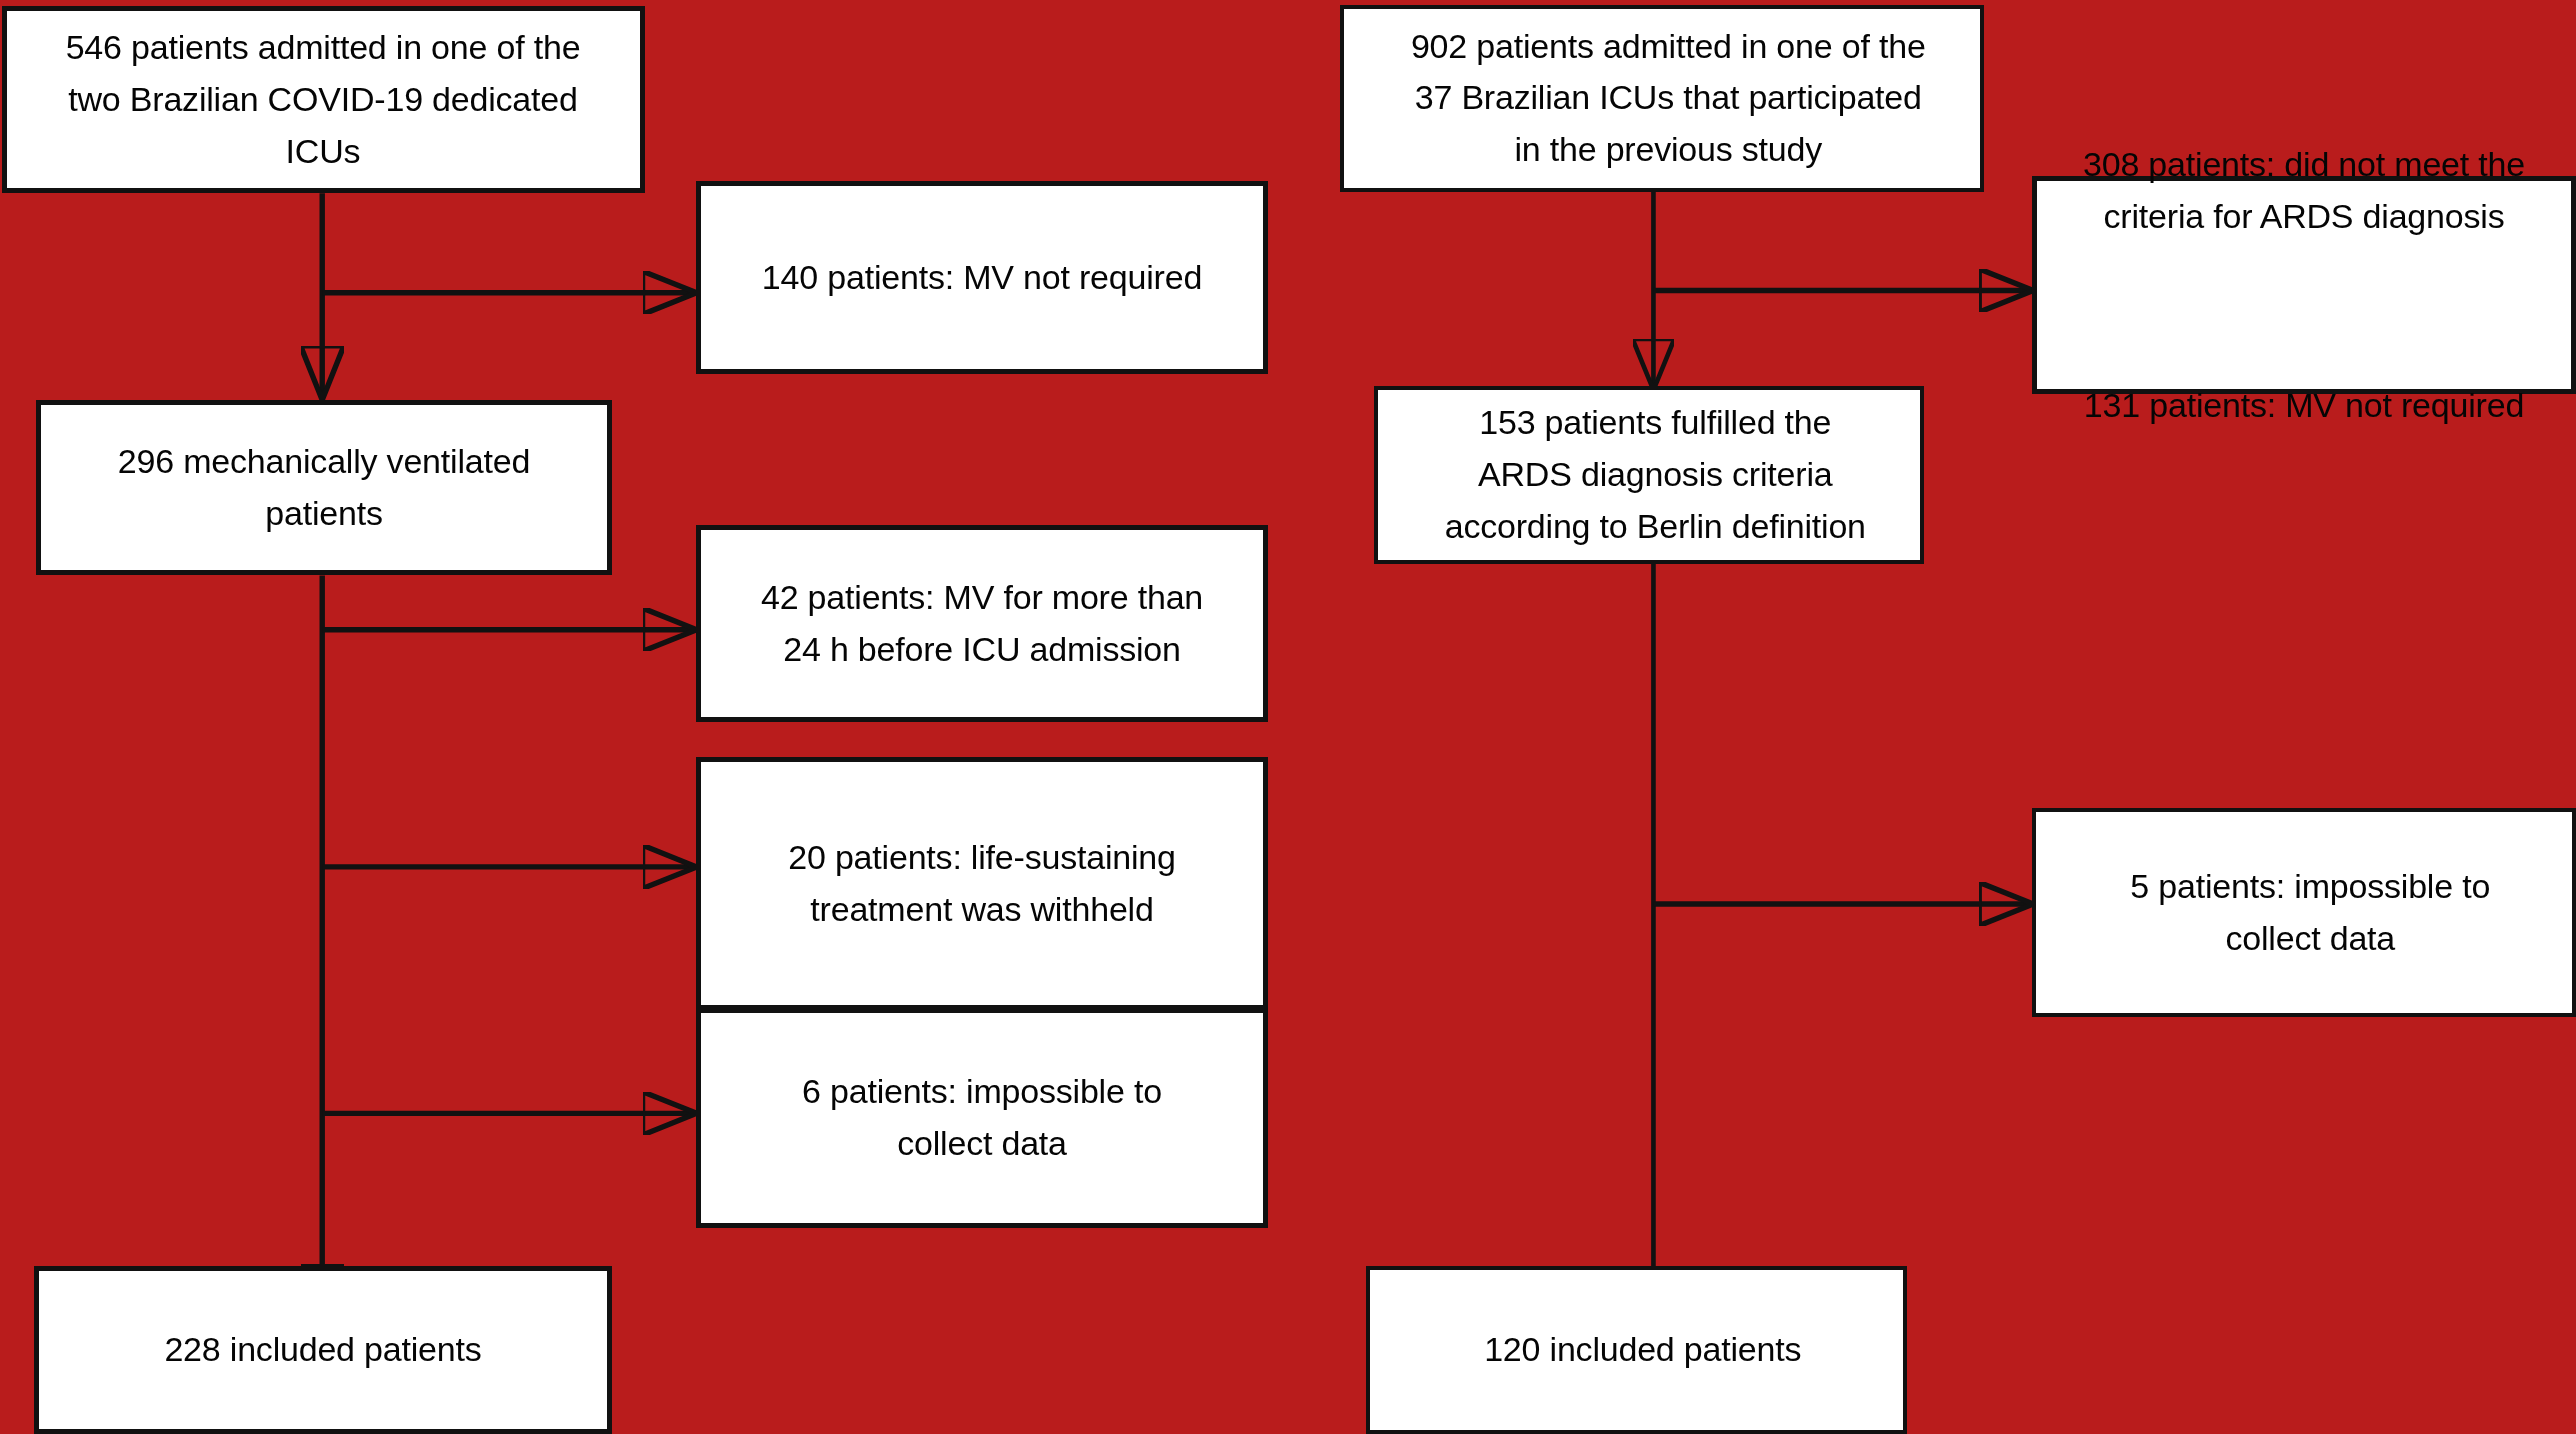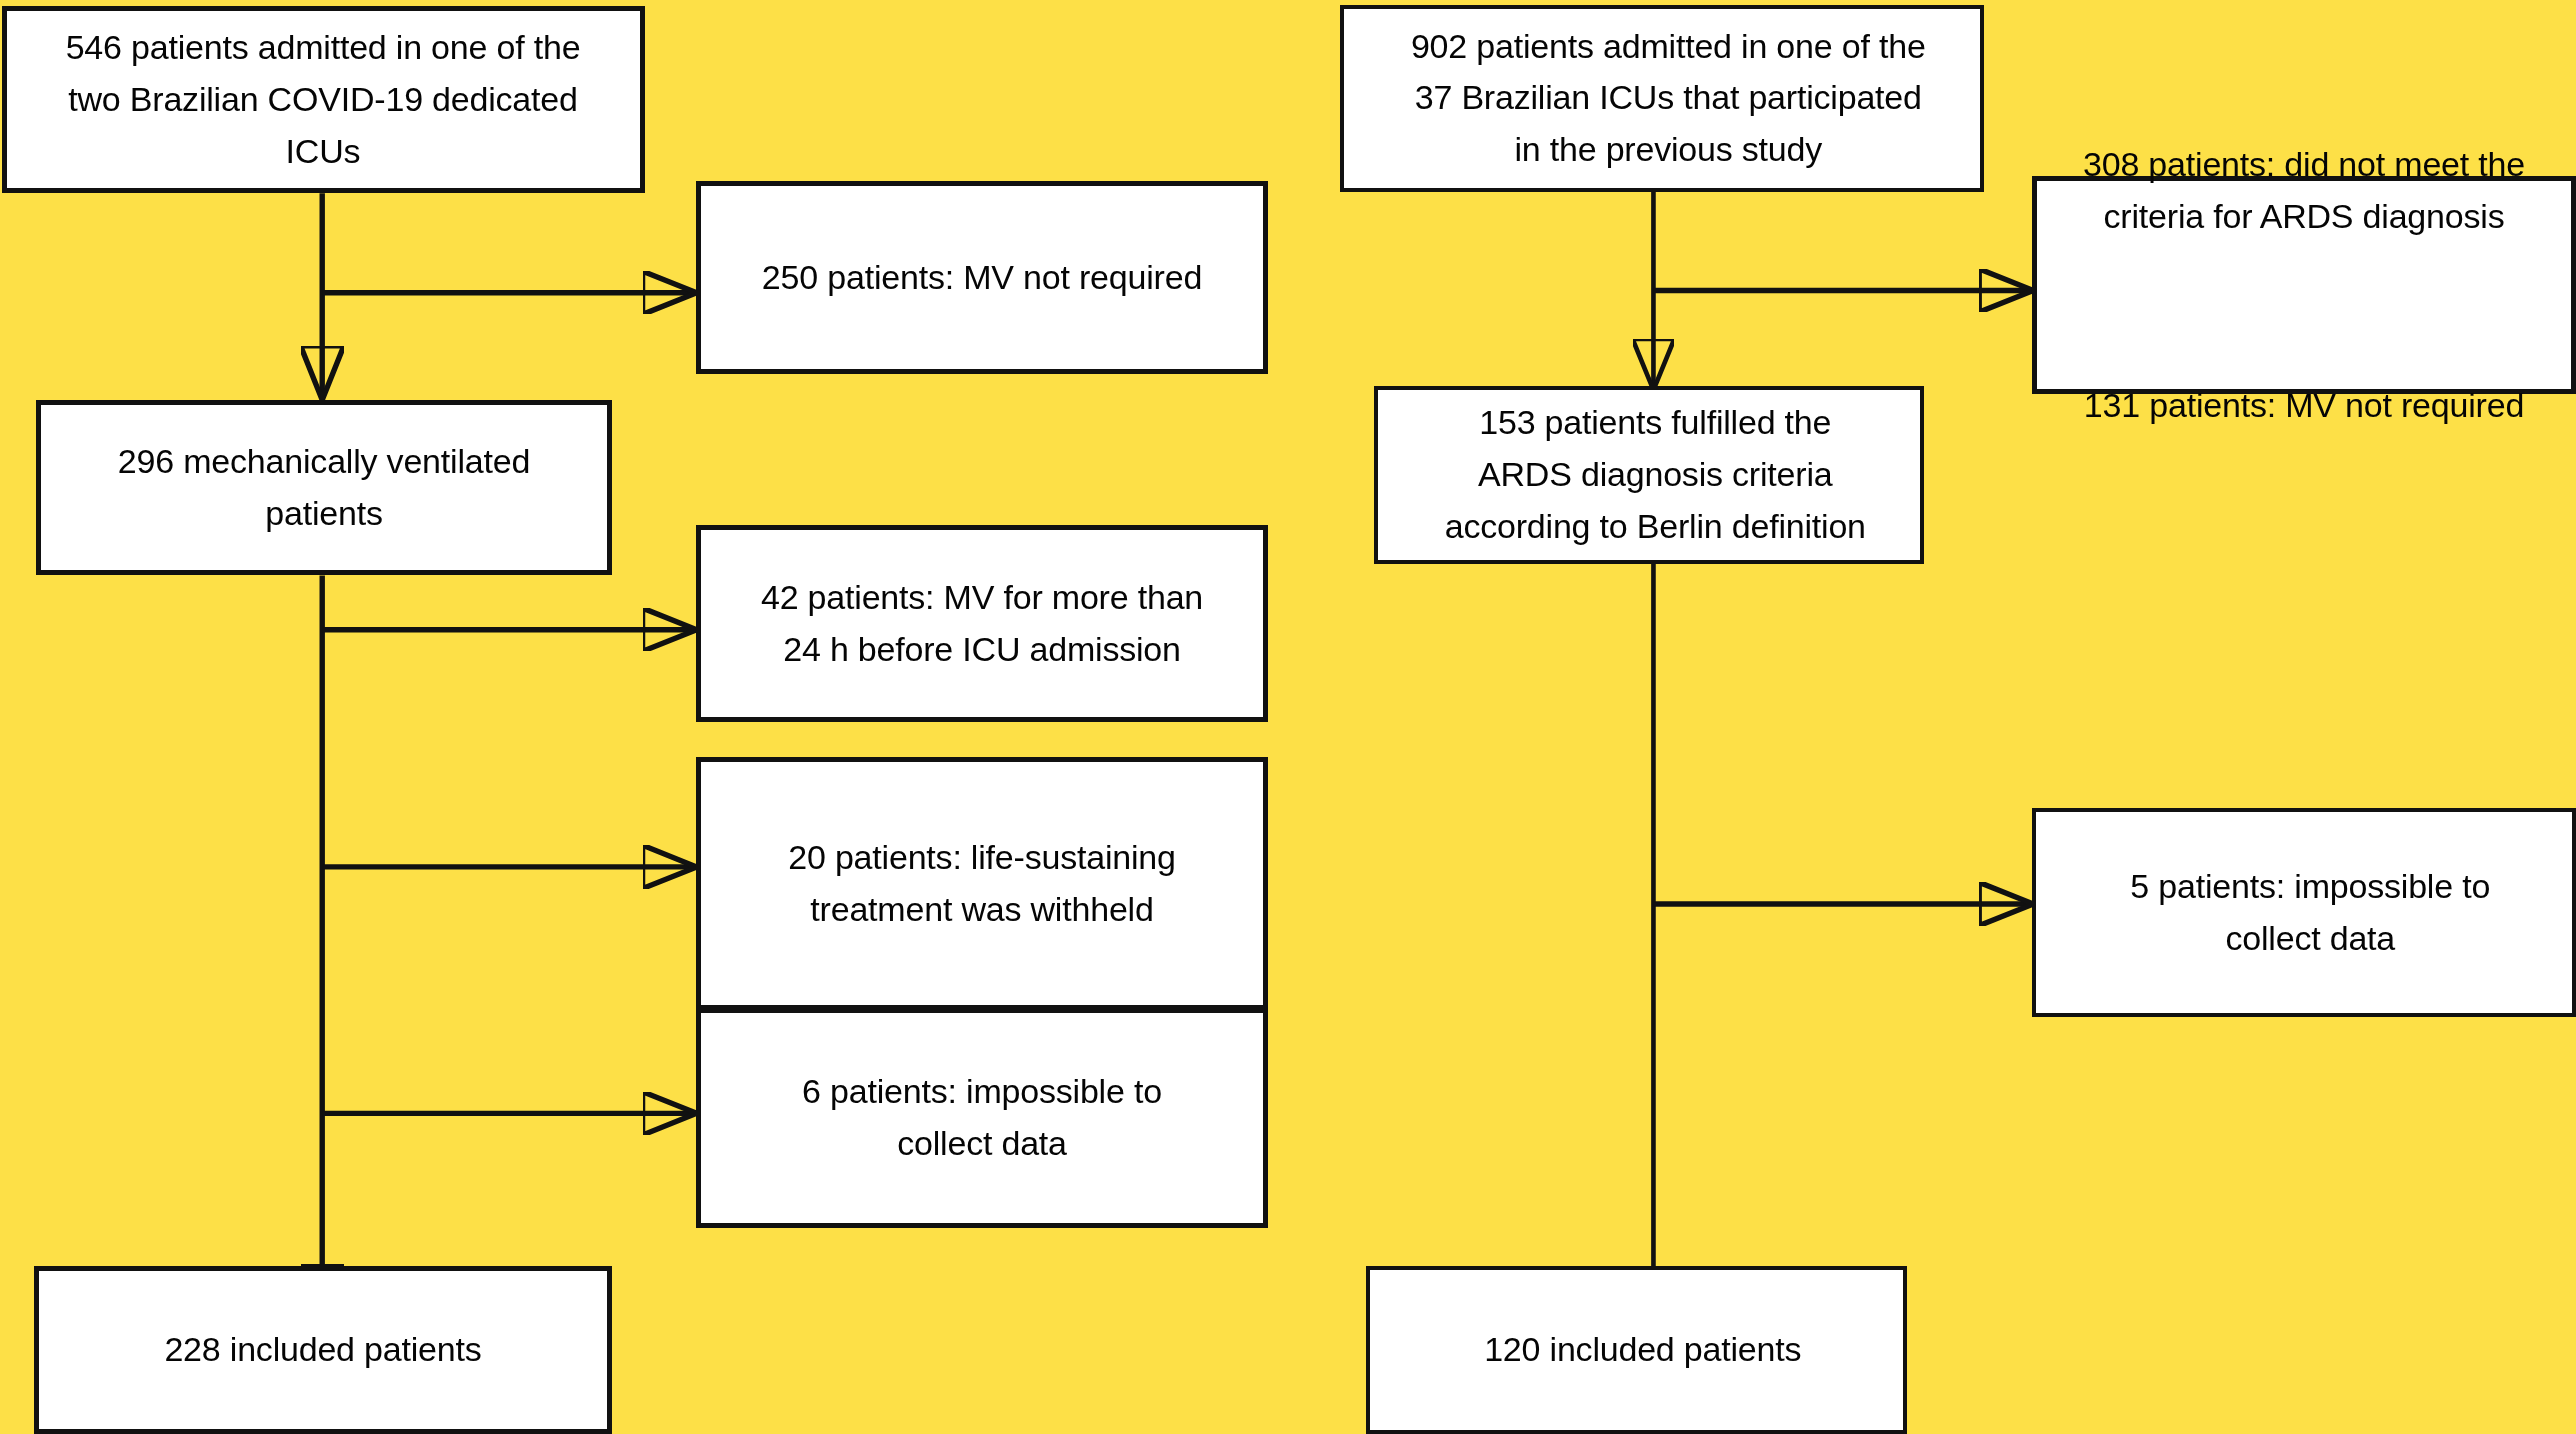--- a/index.html
+++ b/index.html
@@ -8,21 +8,21 @@
     padding: 0;
     background: #ffffff;
   }
   body {
     font-family: "Liberation Sans", sans-serif;
   }
   #canvas {
     position: relative;
     width: 2576px;
     height: 1434px;
-    background: #fde047;
+    background: #b91c1c;
     overflow: hidden;
   }
   .node {
     position: absolute;
     box-sizing: border-box;
     border: 5.4px solid #111111;
     background: #ffffff;
     display: flex;
     align-items: center;
     justify-content: center;
@@ -93,21 +93,21 @@
     <line class="arrowline" x1="2140" y1="1170" x2="2626" y2="1170" marker-end="url(#arrowhead)"></line>
   </svg>
 
   <div class="node" style="left:1.5px; top:6.2px; width:643px; height:187px;">
     <span class="txt">546 patients admitted in one of the
 two Brazilian COVID-19 dedicated
 ICUs</span>
   </div>
 
   <div class="node" style="left:696px; top:181px; width:572px; height:193px;">
-    <span class="txt">250 patients: MV not required</span>
+    <span class="txt">140 patients: MV not required</span>
   </div>
 
   <div class="node" style="left:36px; top:400px; width:576px; height:175px;">
     <span class="txt">296 mechanically ventilated
 patients</span>
   </div>
 
   <div class="node" style="left:696px; top:525px; width:572px; height:197px;">
     <span class="txt">42 patients: MV for more than
 24 h before ICU admission</span>

